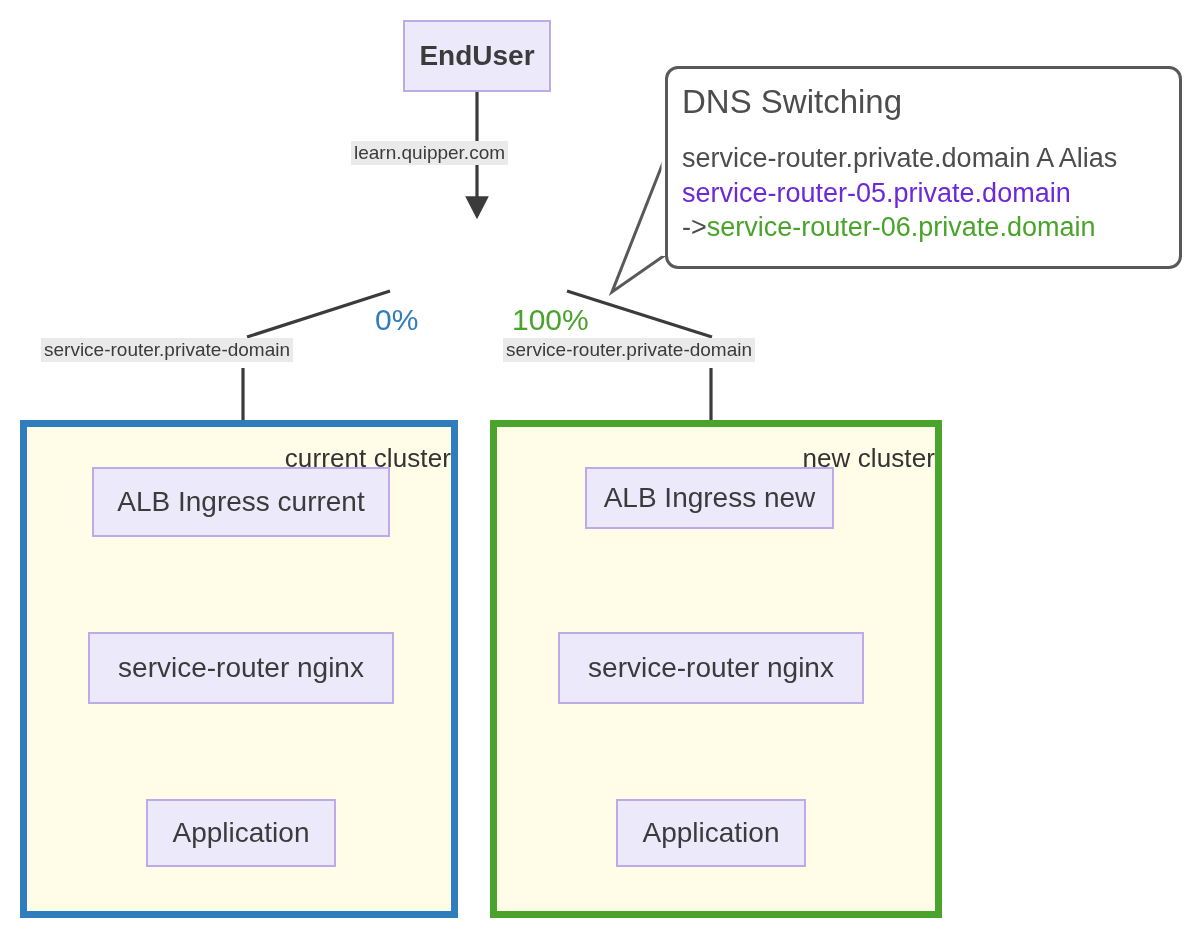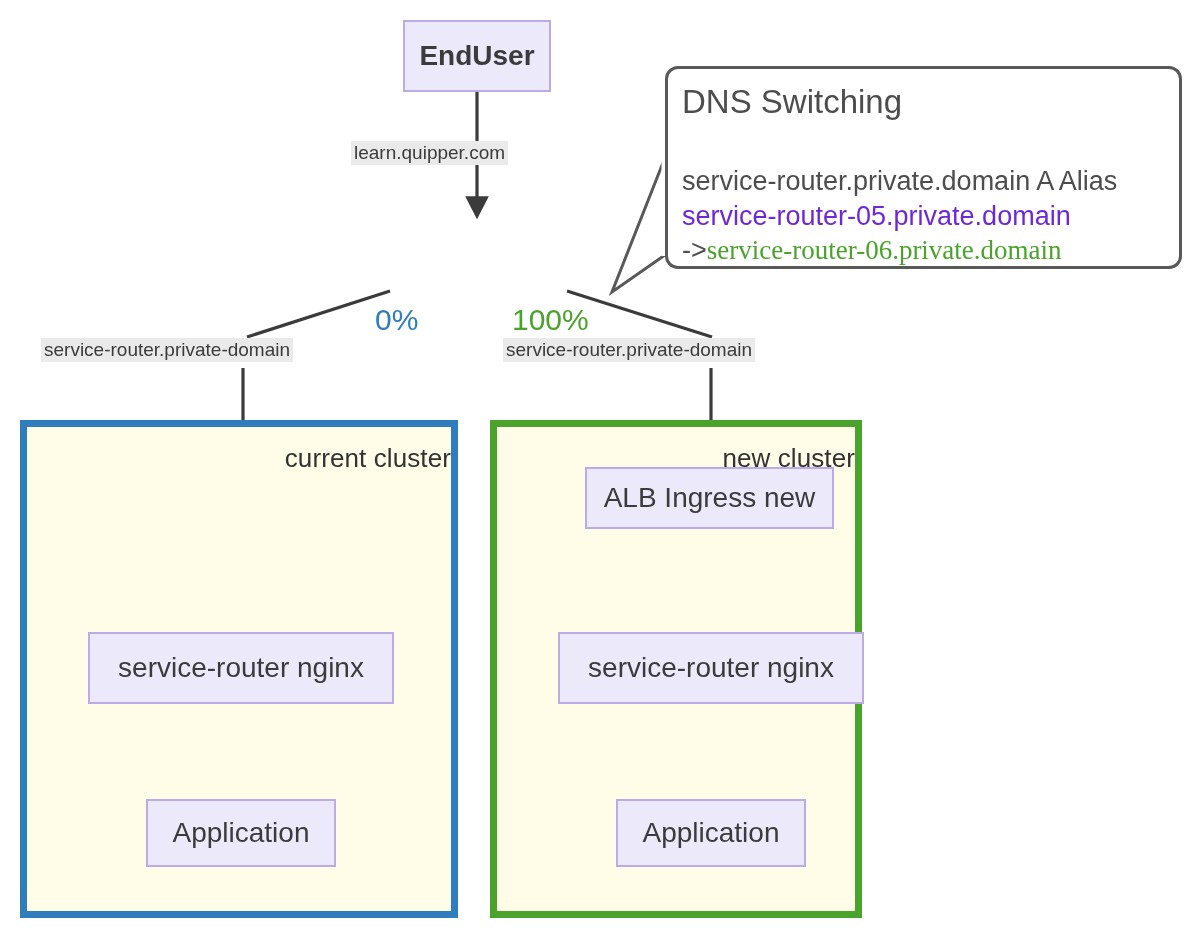--- a/index.html
+++ b/index.html
@@ -33,21 +33,21 @@
     background: #fffce8;
     box-sizing: border-box;
   }
   .cluster-current {
     left: 20px;  top: 420px;
     width: 438px; height: 498px;
     border: 7px solid #2f7dbd;
   }
   .cluster-new {
     left: 490px; top: 420px;
-    width: 372px; height: 498px;
+    width: 452px; height: 498px;
     border: 7px solid #4aa32a;
     text-decoration: underline;
   }
   .cluster-label {
     position: absolute;
     width: 100%;
     text-align: right;
     top: 16px;
     font-size: 26px;
     color: #333333;
@@ -113,31 +113,31 @@
     height: 203px;
     box-sizing: border-box;
     background: #ffffff;
     border: 3px solid #595959;
     border-radius: 13px;
     padding: 14px 0 0 14px;
   }
   .callout-title {
     font-size: 33px;
     color: #4d4d4d;
-    margin-bottom: 43px;
+    margin-bottom: 20px;
     white-space: nowrap;
   }
   .callout-line {
     font-size: 27px;
     line-height: 1.28;
     white-space: nowrap;
   }
   .c-grey  { color: #4d4d4d; }
   .c-blue  { color: #6d28d9; }
-  .c-green { color: #4aa32a; font-family: Liberation Serif, serif; }
+  .c-green { color: #4aa32a; }
 </style>
 </head>
 <body>
 
 <div id="canvas">
 
   <svg id="edges" viewBox="0 0 1200 938" xmlns="http://www.w3.org/2000/svg">
     <defs>
       <marker id="arrow" markerWidth="9" markerHeight="9" refX="6.2" refY="4" orient="auto" markerUnits="strokeWidth">
         <path d="M0,0.3 L7.2,4 L0,7.7 z" fill="#3b3b3b"></path>
@@ -192,20 +192,23 @@
 
   <div class="cluster cluster-new">
     <div class="cluster-label">new cluster</div>
   </div>
 
   <div class="node node-enduser">
     <span>EndUser</span>
   </div>
 
 
+  <div class="node node-alb-current">
+    <span>ALB Ingress current</span>
+  </div>
 
   <div class="node node-nginx-current">
     <span>service-router nginx</span>
   </div>
 
   <div class="node node-app-current">
     <span>Application</span>
   </div>
 
   <div class="node node-alb-new">

